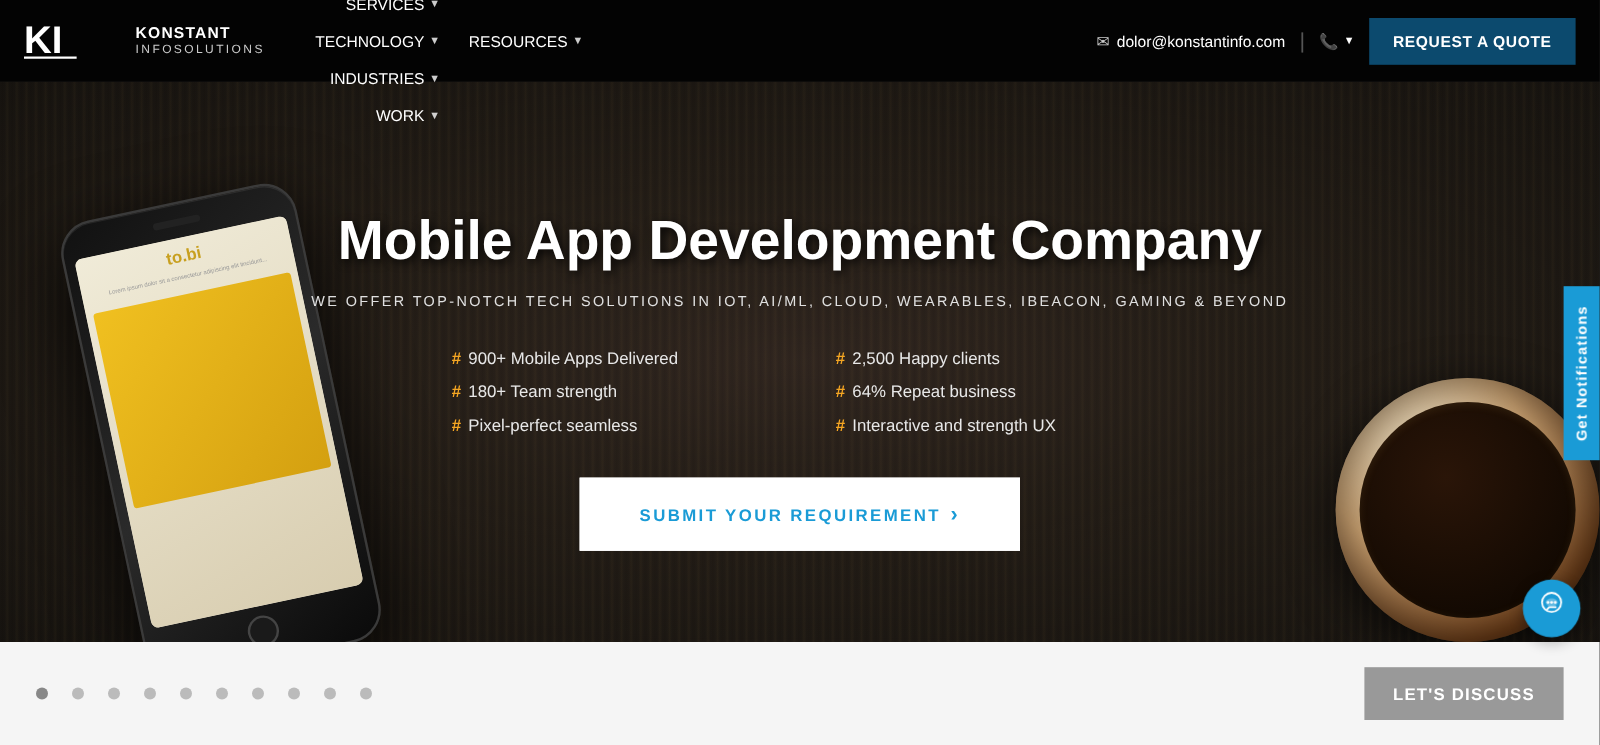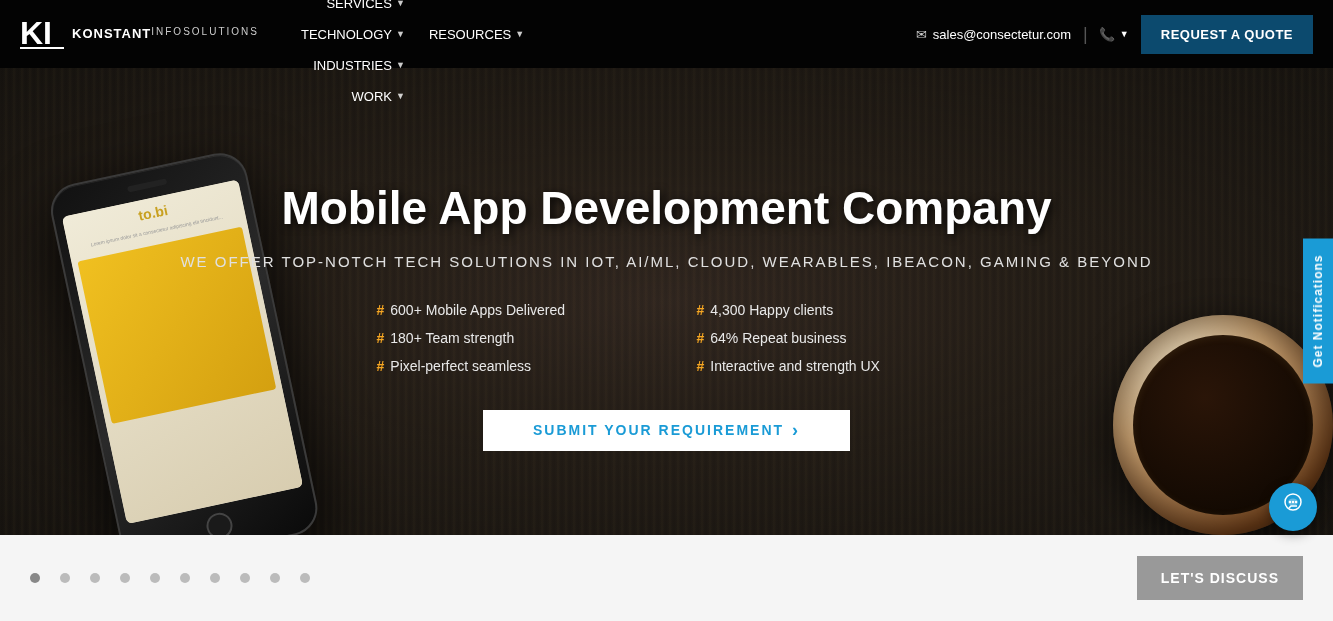--- a/index.html
+++ b/index.html
@@ -27,25 +27,27 @@
       display: flex;
       align-items: center;
       justify-content: center;
     }
     .logo-icon svg {
       width: 44px;
       height: 36px;
     }
     .logo-text {
       display: flex;
+      flex-direction: column;
       color: white;
       font-size: 13px;
       font-weight: bold;
       line-height: 1.2;
       letter-spacing: 1px;
+      margin-left: 41px;
     }
     .logo-text span:last-child {
       font-size: 10px;
       font-weight: normal;
       letter-spacing: 2px;
       color: #ccc;
       text-align: right;
     }
 
     .header-nav {
@@ -158,21 +160,21 @@
     }
     .hero-title {
       font-size: 46px;
       font-weight: bold;
       color: white;
       text-shadow: 2px 2px 8px rgba(0,0,0,0.8);
       margin-bottom: 18px;
       line-height: 1.15;
     }
     .hero-subtitle {
-      font-size: 15px;
+      font-size: 12px;
       color: #e0e0e0;
       letter-spacing: 2px;
       margin-bottom: 32px;
       text-transform: uppercase;
     }
     .hero-stats {
       display: grid;
       grid-template-columns: 1fr 1fr;
       gap: 12px 60px;
       margin-bottom: 36px;
@@ -189,21 +191,21 @@
       gap: 6px;
     }
     .stat-hash {
       color: #f5a623;
       font-weight: bold;
     }
     .btn-submit {
       background: white;
       color: #1a9bd6;
       border: 2px solid white;
-      padding: 8px 48px;
+      padding: 18px 48px;
       font-size: 14px;
       font-weight: bold;
       cursor: pointer;
       letter-spacing: 2px;
       text-transform: uppercase;
       display: inline-flex;
       align-items: center;
       gap: 8px;
     }
 
@@ -329,21 +331,21 @@
       <div class="nav-item">
         <span>RESOURCES</span>
         <span class="nav-arrow">▼</span>
       </div>
     </div>
   </nav>
 
   <div class="header-right">
     <div class="email-contact">
       <span class="email-icon">✉</span>
-      <span>sales@consectetur.com</span>
+      <span>dolor@konstantinfo.com</span>
     </div>
     <span class="divider-vert">|</span>
     <div class="phone-contact">
       <span>📞</span>
       <span style="font-size:9px;">▼</span>
     </div>
     <button class="btn-request-quote">REQUEST A QUOTE</button>
   </div>
 </div>
 
@@ -419,25 +421,25 @@
     </div>
   </div>
 
   <div class="hero-content">
     <h1 class="hero-title">Mobile App Development Company</h1>
     <p class="hero-subtitle">WE OFFER TOP-NOTCH TECH SOLUTIONS IN IOT, AI/ML, CLOUD, WEARABLES, IBEACON, GAMING &amp; BEYOND</p>
 
     <div class="hero-stats">
       <div class="stat-item">
         <span class="stat-hash">#</span>
-        <span>600+ Mobile Apps Delivered</span>
-      </div>
-      <div class="stat-item">
-        <span class="stat-hash">#</span>
-        <span>4,300 Happy clients</span>
+        <span>900+ Mobile Apps Delivered</span>
+      </div>
+      <div class="stat-item">
+        <span class="stat-hash">#</span>
+        <span>2,500 Happy clients</span>
       </div>
       <div class="stat-item">
         <span class="stat-hash">#</span>
         <span>180+ Team strength</span>
       </div>
       <div class="stat-item">
         <span class="stat-hash">#</span>
         <span>64% Repeat business</span>
       </div>
       <div class="stat-item">

